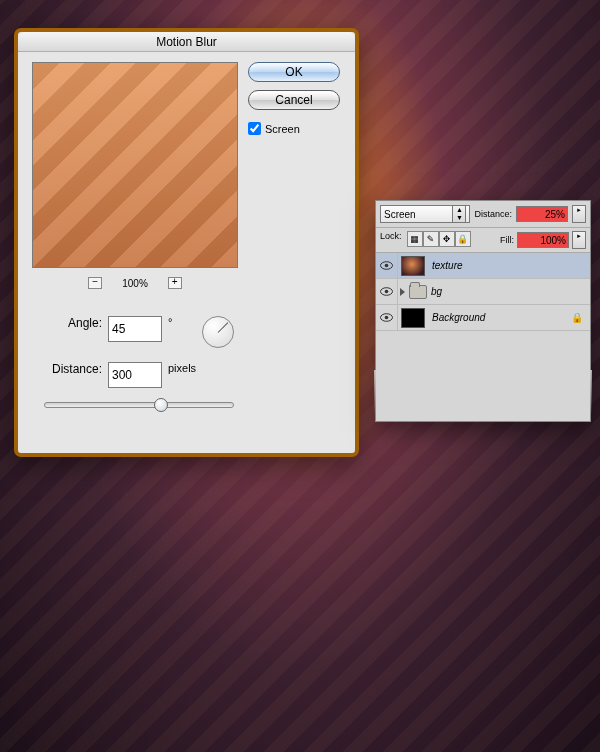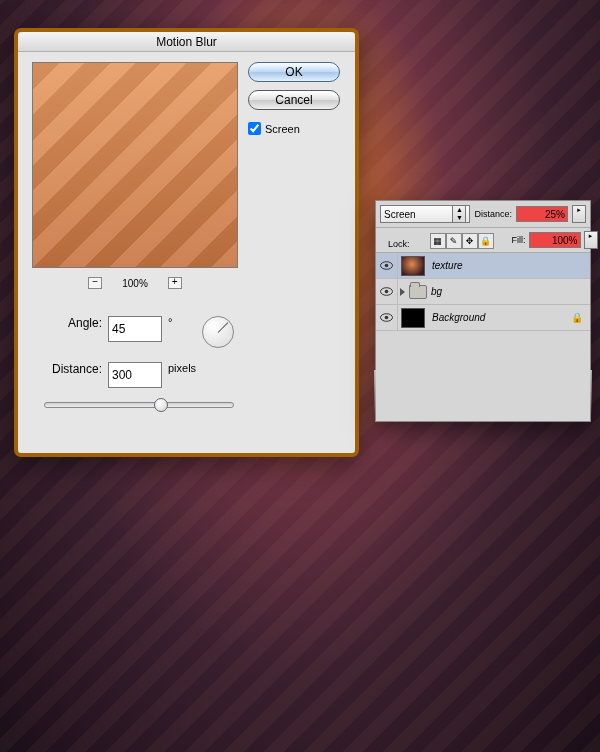--- a/index.html
+++ b/index.html
@@ -183,23 +183,23 @@
   .pct-input {
     width: 52px; height: 16px;
     border: 1px solid #7a7a7a;
     background: #ef4444;
     font-size: 10px;
     text-align: right;
     padding: 0 2px;
   }
   .panel-lock {
     display: flex;
-    align-items: flex-end;
-    gap: 18px;
-    padding: 3px 12px;
+    align-items: flex-start;
+    gap: 3px;
+    padding: 3px 4px;
     border-bottom: 1px solid #aaa;
     font-size: 9px;
   }
   .lock-btns { display: flex; gap: 0; margin-left: 2px; }
   .lock-btn {
     width: 16px; height: 16px;
     border: 1px solid #888;
     background: #eaeaea;
     font-size: 9px; line-height: 14px; text-align: center;
   }

